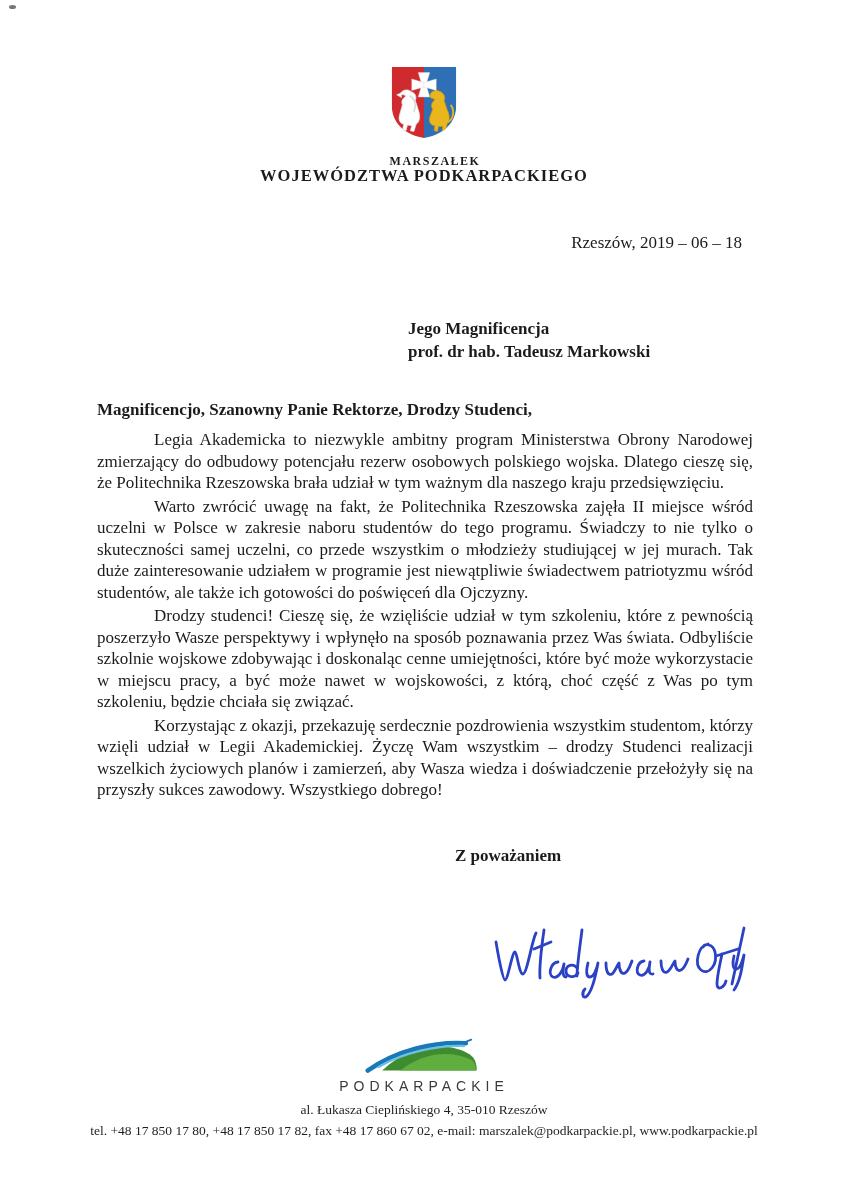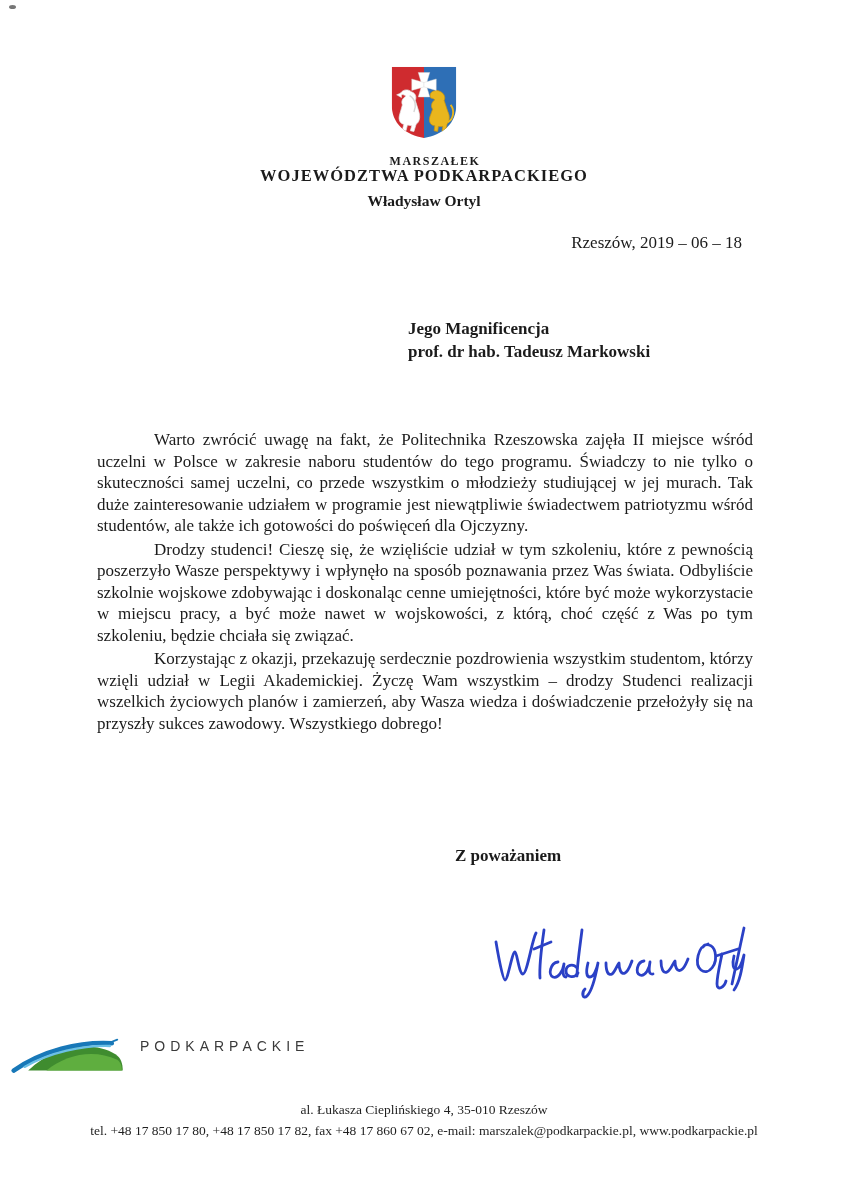--- a/index.html
+++ b/index.html
@@ -23,21 +23,21 @@
   .addressee{position:absolute;left:408px;top:318px;font-size:17px;font-weight:bold;line-height:22.5px;}
   
   .salutation{position:absolute;left:97px;top:400px;font-size:17px;font-weight:bold;}
   .body-text{position:absolute;left:97px;top:429px;width:656px;}
   .body-text p{margin:0 0 2px 0;font-size:17px;line-height:21.5px;
     text-align:justify;text-indent:57px;}
   
   .closing{position:absolute;left:455px;top:846px;font-size:17px;font-weight:bold;}
   .signature{position:absolute;left:486px;top:916px;width:262px;height:94px;}
   
-  .logo{position:absolute;left:0;top:1036px;width:100%;display:flex;flex-direction:row;align-items:flex-start;}
+  .logo{position:absolute;left:0;top:1036px;width:100%;display:flex;flex-direction:column;align-items:center;}
   .logo svg{width:140px;height:40px;}
   .logo-text{font-family:"Liberation Sans","DejaVu Sans",sans-serif;
     font-size:14px;letter-spacing:5px;color:#3a3a3a;margin-top:2px;font-weight:500;}
   .footer-lines{position:absolute;left:0;top:1099px;width:100%;text-align:center;
     font-size:13.5px;line-height:21px;color:#1f1f1f;}
   .speck{position:absolute;left:9px;top:5px;width:7px;height:4px;background:#3c3c3c;border-radius:50%;opacity:.7;}
 </style>
 </head>
 <body>
 
@@ -70,31 +70,32 @@
         <polygon points="47,30 53,30 58,13 42,13"></polygon>
         <polygon points="47,30 53,30 58,47 42,47"></polygon>
         <polygon points="50,27 50,33 33,38 33,22"></polygon>
         <polygon points="50,27 50,33 67,38 67,22"></polygon>
       </g>
     </g>
   </svg>
 
   <div class="org-line1">MARSZAŁEK</div>
   <div class="org-line2">WOJEWÓDZTWA PODKARPACKIEGO</div>
-  <div class="person">Władysław Ortyl</div>
 
   <div class="date">Rzeszów, 2019 – 06 – 18</div>
 
   <div class="addressee">
     <div>Jego Magnificencja</div>
     <div>prof. dr hab. Tadeusz Markowski</div>
   </div>
 
+  <div class="salutation">Magnificencjo, Szanowny Panie Rektorze, Drodzy Studenci,</div>
 
   <div class="body-text">
+    <p>Legia Akademicka to niezwykle ambitny program Ministerstwa Obrony Narodowej zmierzający do odbudowy potencjału rezerw osobowych polskiego wojska. Dlatego cieszę się, że Politechnika Rzeszowska brała udział w tym ważnym dla naszego kraju przedsięwzięciu.</p>
     <p>Warto zwrócić uwagę na fakt, że Politechnika Rzeszowska zajęła II miejsce wśród uczelni w Polsce w zakresie naboru studentów do tego programu. Świadczy to nie tylko o skuteczności samej uczelni, co przede wszystkim o młodzieży studiującej w jej murach. Tak duże zainteresowanie udziałem w programie jest niewątpliwie świadectwem patriotyzmu wśród studentów, ale także ich gotowości do poświęceń dla Ojczyzny.</p>
     <p>Drodzy studenci! Cieszę się, że wzięliście udział w tym szkoleniu, które z pewnością poszerzyło Wasze perspektywy i wpłynęło na sposób poznawania przez Was świata. Odbyliście szkolnie wojskowe zdobywając i doskonaląc cenne umiejętności, które być może wykorzystacie w miejscu pracy, a być może nawet w wojskowości, z którą, choć część z Was po tym szkoleniu, będzie chciała się związać.</p>
     <p>Korzystając z okazji, przekazuję serdecznie pozdrowienia wszystkim studentom, którzy wzięli udział w Legii Akademickiej. Życzę Wam wszystkim – drodzy Studenci realizacji wszelkich życiowych planów i zamierzeń, aby Wasza wiedza i doświadczenie przełożyły się na przyszły sukces zawodowy. Wszystkiego dobrego!</p>
   </div>
 
   <div class="closing">Z poważaniem</div>
 
   <svg class="signature" viewBox="0 0 262 94" xmlns="http://www.w3.org/2000/svg">
     <g fill="none" stroke="#2b41c6" stroke-width="2.8" stroke-linecap="round" stroke-linejoin="round">
       <path d="M10 26 C13 44 17 64 19 64 C22 64 26 36 29 36 C31 36 33 58 37 58 C41 58 46 24 50 17"></path>

